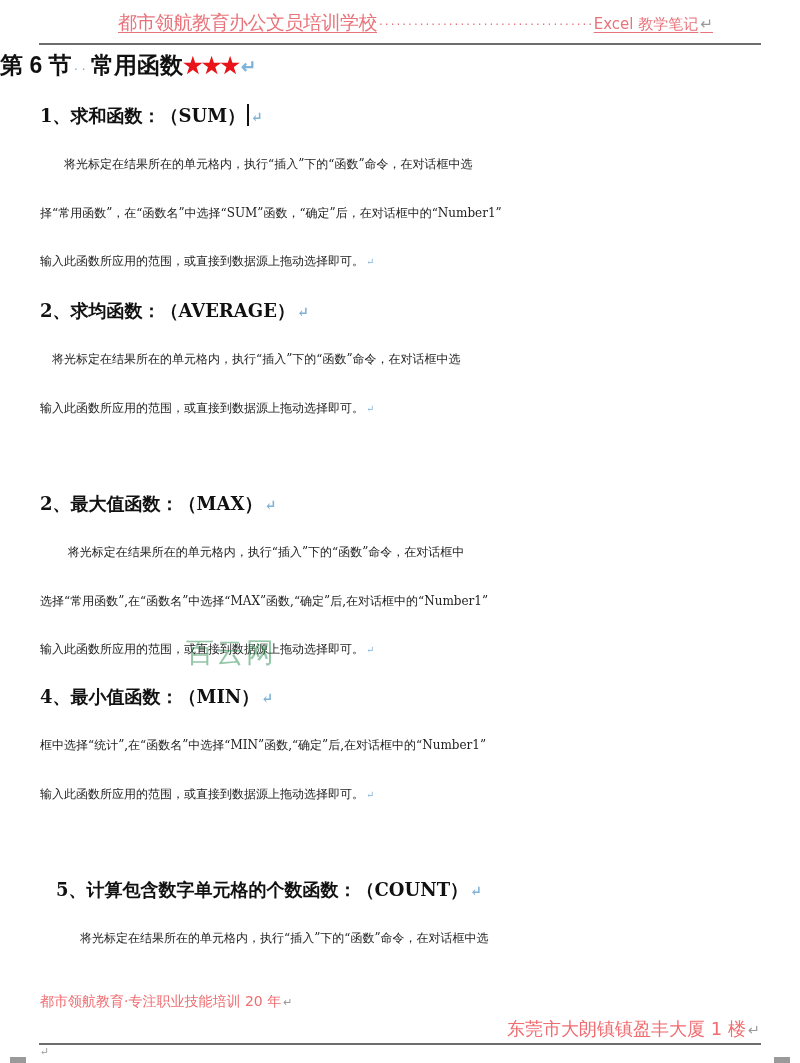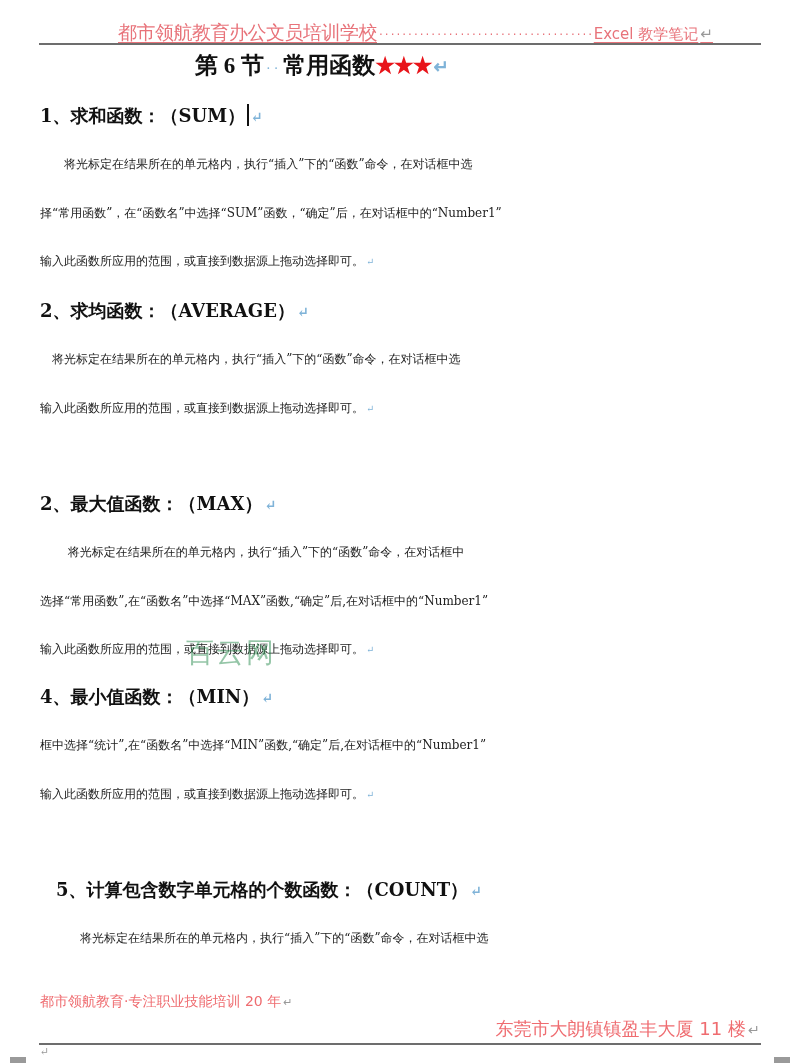--- a/index.html
+++ b/index.html
@@ -4,39 +4,39 @@
 <style>
   html, body { margin: 0; padding: 0; }
   body {
     width: 800px; height: 1063px; background: #ffffff; position: relative; overflow: hidden;
     font-family: "DejaVu Serif", "Liberation Serif", serif; color: #111;
   }
   .header {
     position: absolute; left: 0; top: 8px; width: 800px; height: 28px;
   }
   .header-text {
-    position: absolute; left: 118px; top: 12px; width: 595px;
+    position: absolute; left: 118px; top: 2px; width: 595px;
     display: flex; align-items: baseline; white-space: nowrap;
     font-family: "DejaVu Sans", "Liberation Sans", sans-serif;
     font-size: 19px; color: #e8737a; text-decoration: underline; text-underline-offset: 3px;
   }
   .header-text .school { letter-spacing: -0.5px; }
   .header-text .dots {
     flex: 1; overflow: hidden; color: #e8737a; font-size: 12px; letter-spacing: 2px;
     text-decoration: underline; margin: 0 2px;
   }
   .header-text .note { font-size: 15px; }
   .pmark { color: #7fb3d8; font-size: 0.8em; margin-left: 2px; text-decoration: none; display: inline-block; }
   .pmark.gray { color: #999; }
   .header-rule {
     position: absolute; left: 39px; top: 35px; width: 722px; height: 0; border-top: 2px solid #6d6d6d;
   }
   .title {
-    position: absolute; left: 0; top: 50px; width: 644px; text-align: center;
-    font-family: Liberation Serif, serif; font-weight: bold; font-size: 23px; color: #111;
+    position: absolute; left: 0; top: 50px; width: 644px; text-align: left;
+    font-family: Liberation Sans, sans-serif; font-weight: bold; font-size: 23px; color: #111;
   }
   .title .spacer { color: #7fb3d8; font-weight: normal; font-size: 14px; letter-spacing: 3px; margin: 0 2px; }
   .title .stars { color: #e8141a; font-size: 22px; letter-spacing: -1px; }
   .section { position: absolute; left: 40px; width: 720px; }
   .h {
     font-weight: bold; font-size: 18px; color: #111; white-space: nowrap;
     font-family: "DejaVu Serif", "Liberation Serif", serif;
   }
   .cursor { display: inline-block; width: 1.5px; height: 22px; background: #111; vertical-align: -4px; margin-left: 2px; }
   .p {
@@ -132,18 +132,18 @@
     <span class="line">　　将光标定在结果所在的单元格内，执行“插入”下的“函数”命令，在对话框中选</span>
   </div>
 </div>
 
 <div class="watermark">百云网</div>
 
 <div class="footer1">
   <span>都市领航教育·专注职业技能培训 20 年</span><span class="pmark gray">↵</span>
 </div>
 <div class="footer2">
-  <span>东莞市大朗镇镇盈丰大厦 11 楼</span><span class="pmark gray">↵</span>
+  <span>东莞市大朗镇镇盈丰大厦 1 楼</span><span class="pmark gray">↵</span>
 </div>
 <div class="footer-rule"></div>
 <div class="end-mark">↵</div>
 <div class="corner left"></div>
 <div class="corner right"></div>
 
 </body></html>

